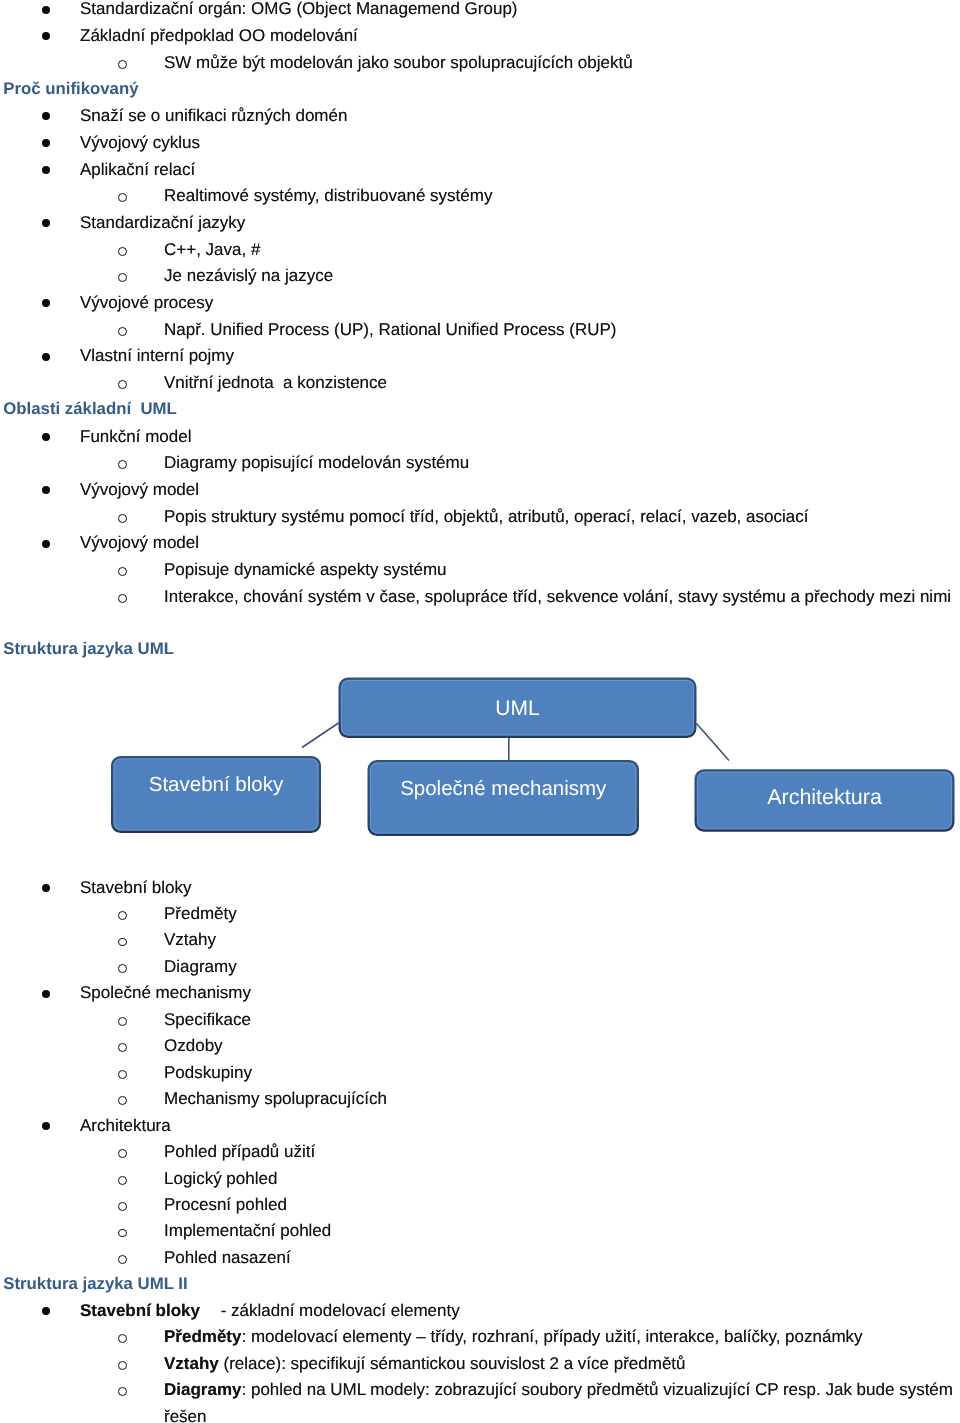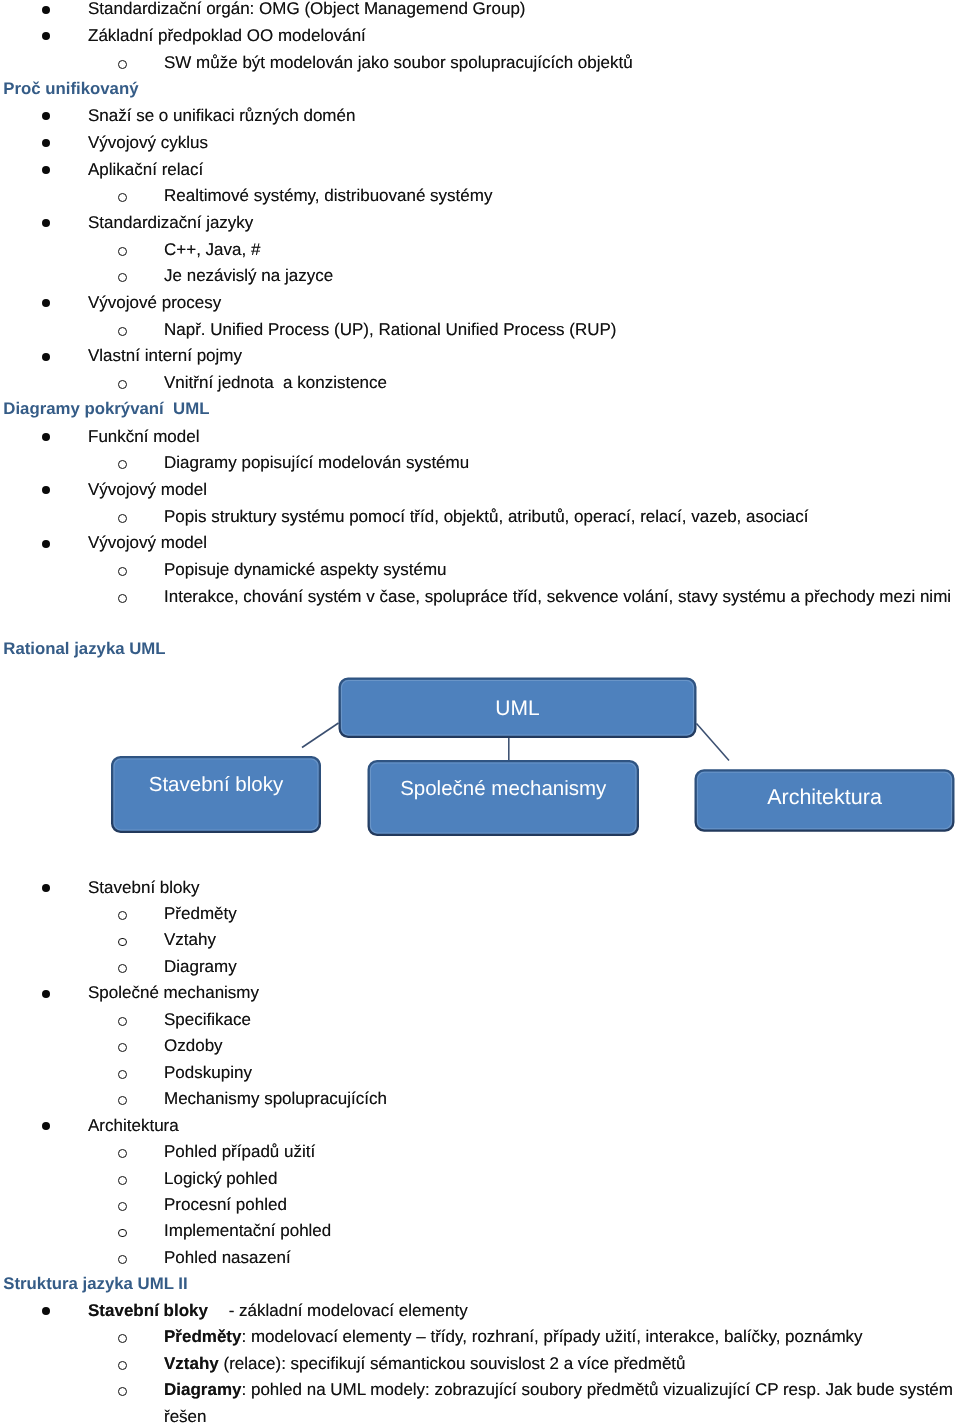--- a/index.html
+++ b/index.html
@@ -20,21 +20,21 @@
     text-shadow:0 0 0.35px rgba(17,17,17,0.55);
   }
   .line .txt { position:absolute; line-height:17px; top:0; }
 
   .bullet { position:absolute; box-sizing:border-box; }
   .bullet.disc-bullet   { width:7.9px; height:7.9px; border-radius:50%;
                           background:#0a0a0a; }
   .bullet.circle-bullet { width:8.9px; height:8.9px; border-radius:50%;
                           border:1.65px solid #0d0d0d; background:transparent; }
 
-  .lvl1 .txt    { left:88px;text-align:center; }
+  .lvl1 .txt    { left:80px;text-align:center; }
   .lvl2 .txt    { left:164px; }
 
   .heading {
     position:absolute; left:3.3px; white-space:pre;
     font-size:16.8px; line-height:16.8px; font-weight:bold; color:#355C87;
   }
 
   .b { font-weight:bold; }
   .tab { display:inline-block; }
 
@@ -59,29 +59,29 @@
       <div class="line lvl1" style="top: 133.8px;"><span class="bullet disc-bullet" style="left: 42px; top: 5.4px;"></span><span class="txt">Vývojový cyklus</span></div>
       <div class="line lvl1" style="top: 160.5px;"><span class="bullet disc-bullet" style="left: 42px; top: 5.4px;"></span><span class="txt">Aplikační relací</span></div>
       <div class="line lvl2" style="top: 187.2px;"><span class="bullet circle-bullet" style="left: 117.8px; top: 6.1px;"></span><span class="txt">Realtimové systémy, distribuované systémy</span></div>
       <div class="line lvl1" style="top: 213.9px;"><span class="bullet disc-bullet" style="left: 42px; top: 5.4px;"></span><span class="txt">Standardizační jazyky</span></div>
       <div class="line lvl2" style="top: 240.6px;"><span class="bullet circle-bullet" style="left: 117.8px; top: 6.1px;"></span><span class="txt">C++, Java, #</span></div>
       <div class="line lvl2" style="top: 267.3px;"><span class="bullet circle-bullet" style="left: 117.8px; top: 6.1px;"></span><span class="txt">Je nezávislý na jazyce</span></div>
       <div class="line lvl1" style="top: 294px;"><span class="bullet disc-bullet" style="left: 42px; top: 5.4px;"></span><span class="txt">Vývojové procesy</span></div>
       <div class="line lvl2" style="top: 320.7px;"><span class="bullet circle-bullet" style="left: 117.8px; top: 6.1px;"></span><span class="txt">Např. Unified Process (UP), Rational Unified Process (RUP)</span></div>
       <div class="line lvl1" style="top: 347.4px;"><span class="bullet disc-bullet" style="left: 42px; top: 5.4px;"></span><span class="txt">Vlastní interní pojmy</span></div>
       <div class="line lvl2" style="top: 374.1px;"><span class="bullet circle-bullet" style="left: 117.8px; top: 6.1px;"></span><span class="txt">Vnitřní jednota  a konzistence</span></div>
-      <div class="heading" style="top: 401px;">Diagramy pokrývaní  UML</div>
+      <div class="heading" style="top: 401px;">Oblasti základní  UML</div>
       <div class="line lvl1" style="top: 427.5px;"><span class="bullet disc-bullet" style="left: 42px; top: 5.4px;"></span><span class="txt">Funkční model</span></div>
       <div class="line lvl2" style="top: 454.2px;"><span class="bullet circle-bullet" style="left: 117.8px; top: 6.1px;"></span><span class="txt">Diagramy popisující modelován systému</span></div>
       <div class="line lvl1" style="top: 480.9px;"><span class="bullet disc-bullet" style="left: 42px; top: 5.4px;"></span><span class="txt">Vývojový model</span></div>
       <div class="line lvl2" style="top: 507.6px;"><span class="bullet circle-bullet" style="left: 117.8px; top: 6.1px;"></span><span class="txt">Popis struktury systému pomocí tříd, objektů, atributů, operací, relací, vazeb, asociací</span></div>
       <div class="line lvl1" style="top: 534.3px;"><span class="bullet disc-bullet" style="left: 42px; top: 5.4px;"></span><span class="txt">Vývojový model</span></div>
       <div class="line lvl2" style="top: 561px;"><span class="bullet circle-bullet" style="left: 117.8px; top: 6.1px;"></span><span class="txt">Popisuje dynamické aspekty systému</span></div>
       <div class="line lvl2" style="top: 587.7px;"><span class="bullet circle-bullet" style="left: 117.8px; top: 6.1px;"></span><span class="txt">Interakce, chování systém v čase, spolupráce tříd, sekvence volání, stavy systému a přechody mezi nimi</span></div>
-      <div class="heading" style="top: 641.3px;">Rational jazyka UML</div>
+      <div class="heading" style="top: 641.3px;">Struktura jazyka UML</div>
       <div class="line lvl1" style="top: 878.5px;"><span class="bullet disc-bullet" style="left: 42px; top: 5.4px;"></span><span class="txt">Stavební bloky</span></div>
       <div class="line lvl2" style="top: 904.96px;"><span class="bullet circle-bullet" style="left: 117.8px; top: 6.1px;"></span><span class="txt">Předměty</span></div>
       <div class="line lvl2" style="top: 931.42px;"><span class="bullet circle-bullet" style="left: 117.8px; top: 6.1px;"></span><span class="txt">Vztahy</span></div>
       <div class="line lvl2" style="top: 957.88px;"><span class="bullet circle-bullet" style="left: 117.8px; top: 6.1px;"></span><span class="txt">Diagramy</span></div>
       <div class="line lvl1" style="top: 984.34px;"><span class="bullet disc-bullet" style="left: 42px; top: 5.4px;"></span><span class="txt">Společné mechanismy</span></div>
       <div class="line lvl2" style="top: 1010.8px;"><span class="bullet circle-bullet" style="left: 117.8px; top: 6.1px;"></span><span class="txt">Specifikace</span></div>
       <div class="line lvl2" style="top: 1037.26px;"><span class="bullet circle-bullet" style="left: 117.8px; top: 6.1px;"></span><span class="txt">Ozdoby</span></div>
       <div class="line lvl2" style="top: 1063.72px;"><span class="bullet circle-bullet" style="left: 117.8px; top: 6.1px;"></span><span class="txt">Podskupiny</span></div>
       <div class="line lvl2" style="top: 1090.18px;"><span class="bullet circle-bullet" style="left: 117.8px; top: 6.1px;"></span><span class="txt">Mechanismy spolupracujících</span></div>
       <div class="line lvl1" style="top: 1116.64px;"><span class="bullet disc-bullet" style="left: 42px; top: 5.4px;"></span><span class="txt">Architektura</span></div>

